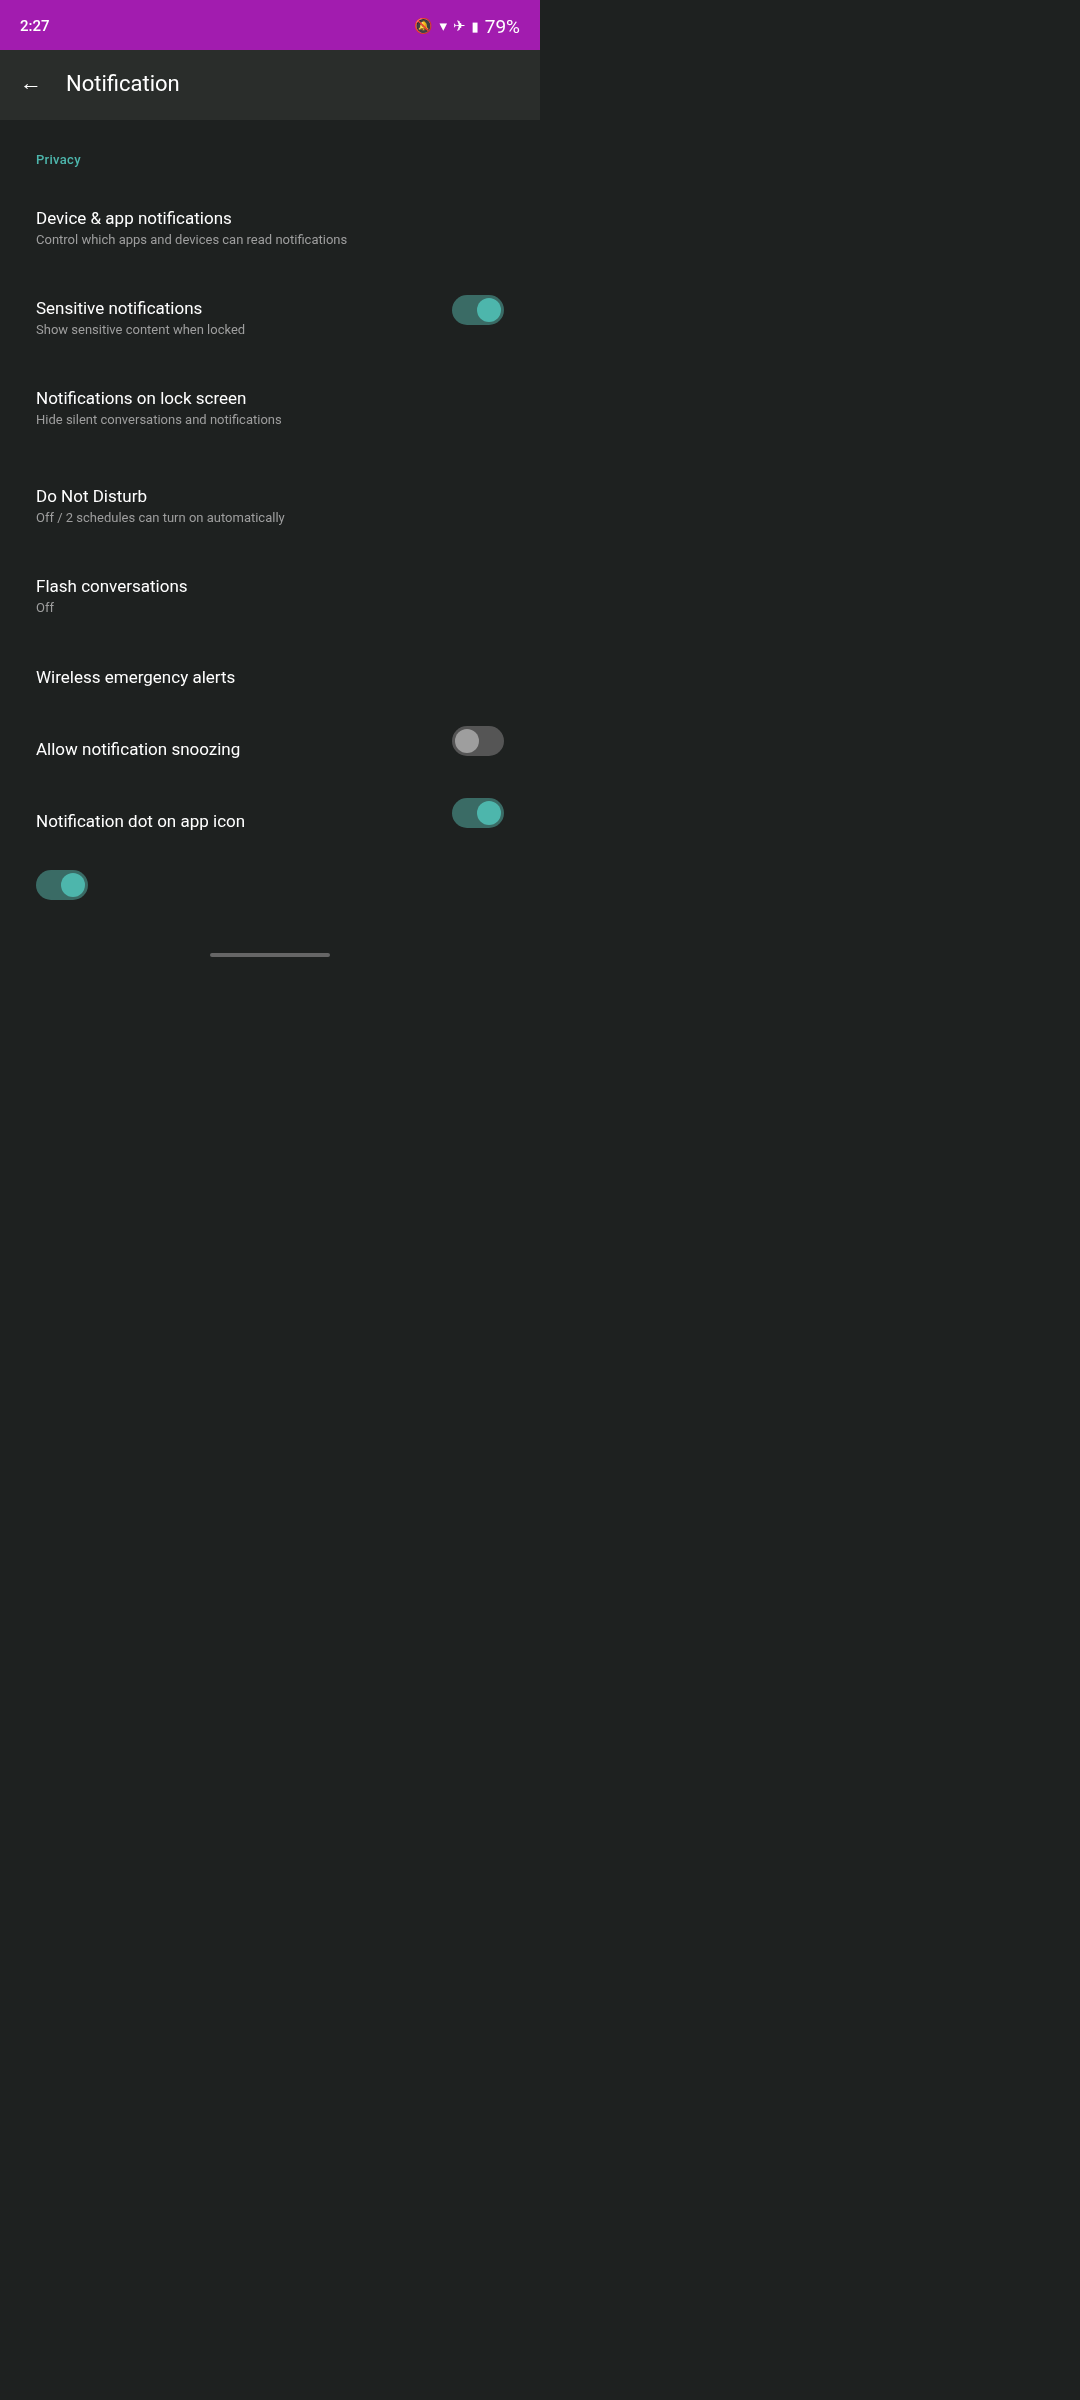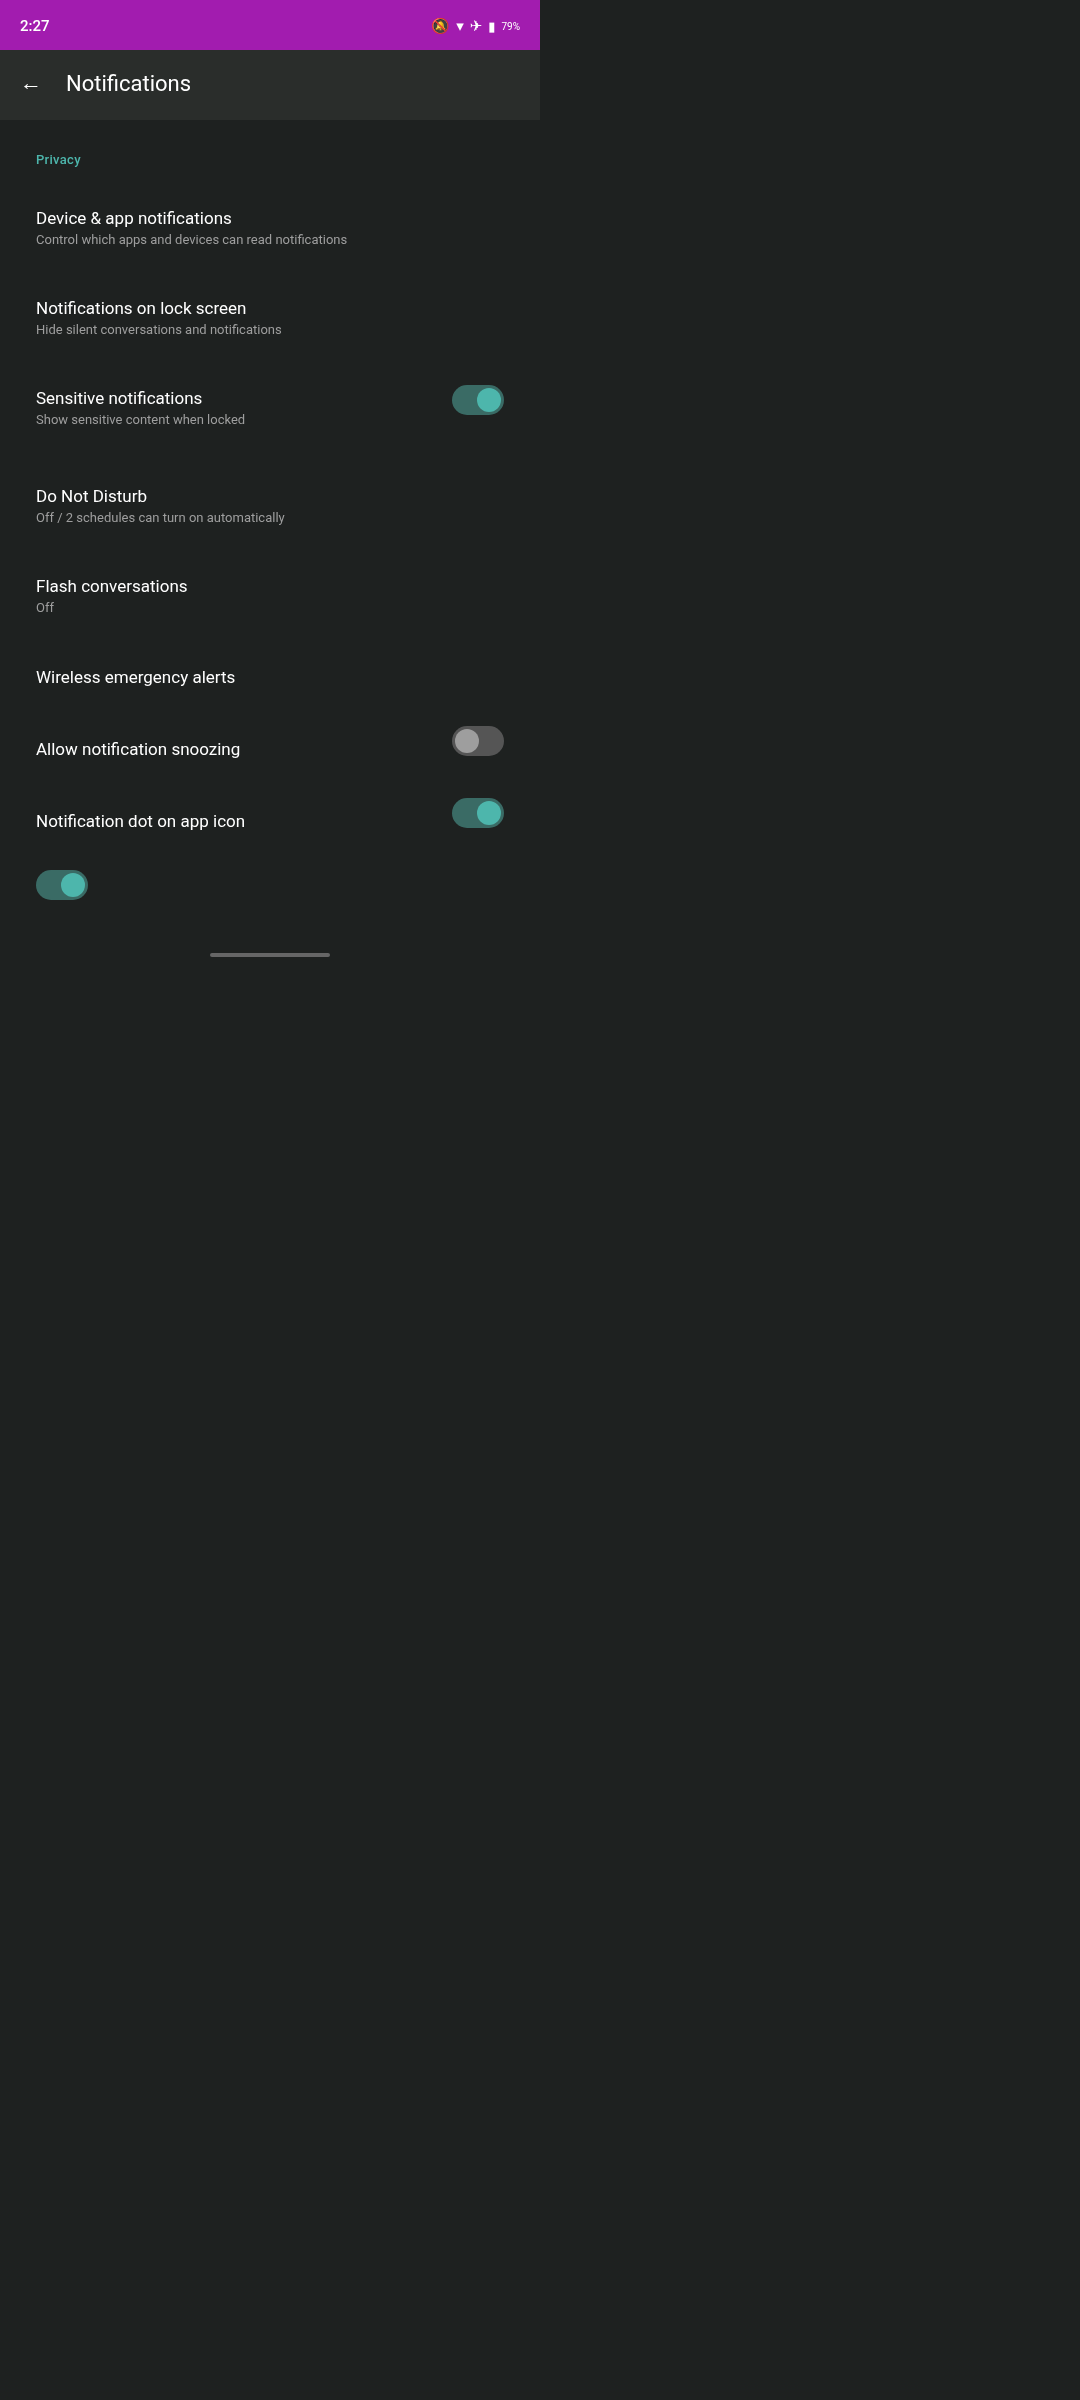--- a/index.html
+++ b/index.html
@@ -173,114 +173,114 @@
   <span class="status-time">2:27</span>
   <div class="status-icons">
 
     <span style="font-size:15px;">🔕</span>
 
     <span style="font-size:15px;">▾</span>
 
     <span style="font-size:15px;">✈</span>
 
     <span style="font-size:13px;">▮</span>
-    <span style="font-size:10px;">79%</span>
+    <span style="font-size:19px;">79%</span>
   </div>
 </div>
 
 <div class="header">
   <span class="back-arrow">←</span>
-  <span class="header-title">Notifications</span>
+  <span class="header-title">Notification</span>
 </div>
 
 <div class="content">
 
   <div>
     <div class="section-header">Privacy</div>
 
     <div class="setting-item">
       <div class="setting-text">
         <div class="setting-title">Device &amp; app notifications</div>
         <div class="setting-subtitle">Control which apps and devices can read notifications</div>
       </div>
     </div>
 
     <div class="setting-item">
       <div class="setting-text">
+        <div class="setting-title">Sensitive notifications</div>
+        <div class="setting-subtitle">Show sensitive content when locked</div>
+      </div>
+      <div class="toggle">
+        <div class="toggle-track on">
+          <div class="toggle-thumb on"></div>
+        </div>
+      </div>
+    </div>
+
+    <div class="setting-item">
+      <div class="setting-text">
         <div class="setting-title">Notifications on lock screen</div>
         <div class="setting-subtitle">Hide silent conversations and notifications</div>
       </div>
     </div>
-
-    <div class="setting-item">
-      <div class="setting-text">
-        <div class="setting-title">Sensitive notifications</div>
-        <div class="setting-subtitle">Show sensitive content when locked</div>
+  </div>
+
+  <div class="section-divider"></div>
+
+  <div>
+
+    <div class="setting-item">
+      <div class="setting-text">
+        <div class="setting-title">Do Not Disturb</div>
+        <div class="setting-subtitle">Off / 2 schedules can turn on automatically</div>
+      </div>
+    </div>
+
+    <div class="setting-item">
+      <div class="setting-text">
+        <div class="setting-title">Flash conversations</div>
+        <div class="setting-subtitle">Off</div>
+      </div>
+    </div>
+
+    <div class="setting-item">
+      <div class="setting-text">
+        <div class="setting-title">Wireless emergency alerts</div>
+      </div>
+    </div>
+
+
+    <div class="setting-item">
+      <div class="setting-text">
+        <div class="setting-title">Allow notification snoozing</div>
+      </div>
+      <div class="toggle">
+        <div class="toggle-track off">
+          <div class="toggle-thumb off"></div>
+        </div>
+      </div>
+    </div>
+
+    <div class="setting-item">
+      <div class="setting-text">
+        <div class="setting-title">Notification dot on app icon</div>
       </div>
       <div class="toggle">
         <div class="toggle-track on">
           <div class="toggle-thumb on"></div>
         </div>
       </div>
     </div>
-  </div>
-
-  <div class="section-divider"></div>
-
-  <div>
-
-    <div class="setting-item">
-      <div class="setting-text">
-        <div class="setting-title">Do Not Disturb</div>
-        <div class="setting-subtitle">Off / 2 schedules can turn on automatically</div>
-      </div>
-    </div>
-
-    <div class="setting-item">
-      <div class="setting-text">
-        <div class="setting-title">Flash conversations</div>
-        <div class="setting-subtitle">Off</div>
-      </div>
-    </div>
-
-    <div class="setting-item">
-      <div class="setting-text">
-        <div class="setting-title">Wireless emergency alerts</div>
-      </div>
-    </div>
-
-
-    <div class="setting-item">
-      <div class="setting-text">
-        <div class="setting-title">Allow notification snoozing</div>
-      </div>
-      <div class="toggle">
-        <div class="toggle-track off">
-          <div class="toggle-thumb off"></div>
-        </div>
-      </div>
-    </div>
-
-    <div class="setting-item">
-      <div class="setting-text">
-        <div class="setting-title">Notification dot on app icon</div>
-      </div>
+
+    <div class="setting-item">
       <div class="toggle">
         <div class="toggle-track on">
           <div class="toggle-thumb on"></div>
         </div>
       </div>
     </div>
-
-    <div class="setting-item">
-      <div class="toggle">
-        <div class="toggle-track on">
-          <div class="toggle-thumb on"></div>
-        </div>
-      </div>
-    </div>
   </div>
 
 </div>
 
 <div class="home-indicator">
   <div class="home-bar"></div>
 </div>
 
 </body></html>

